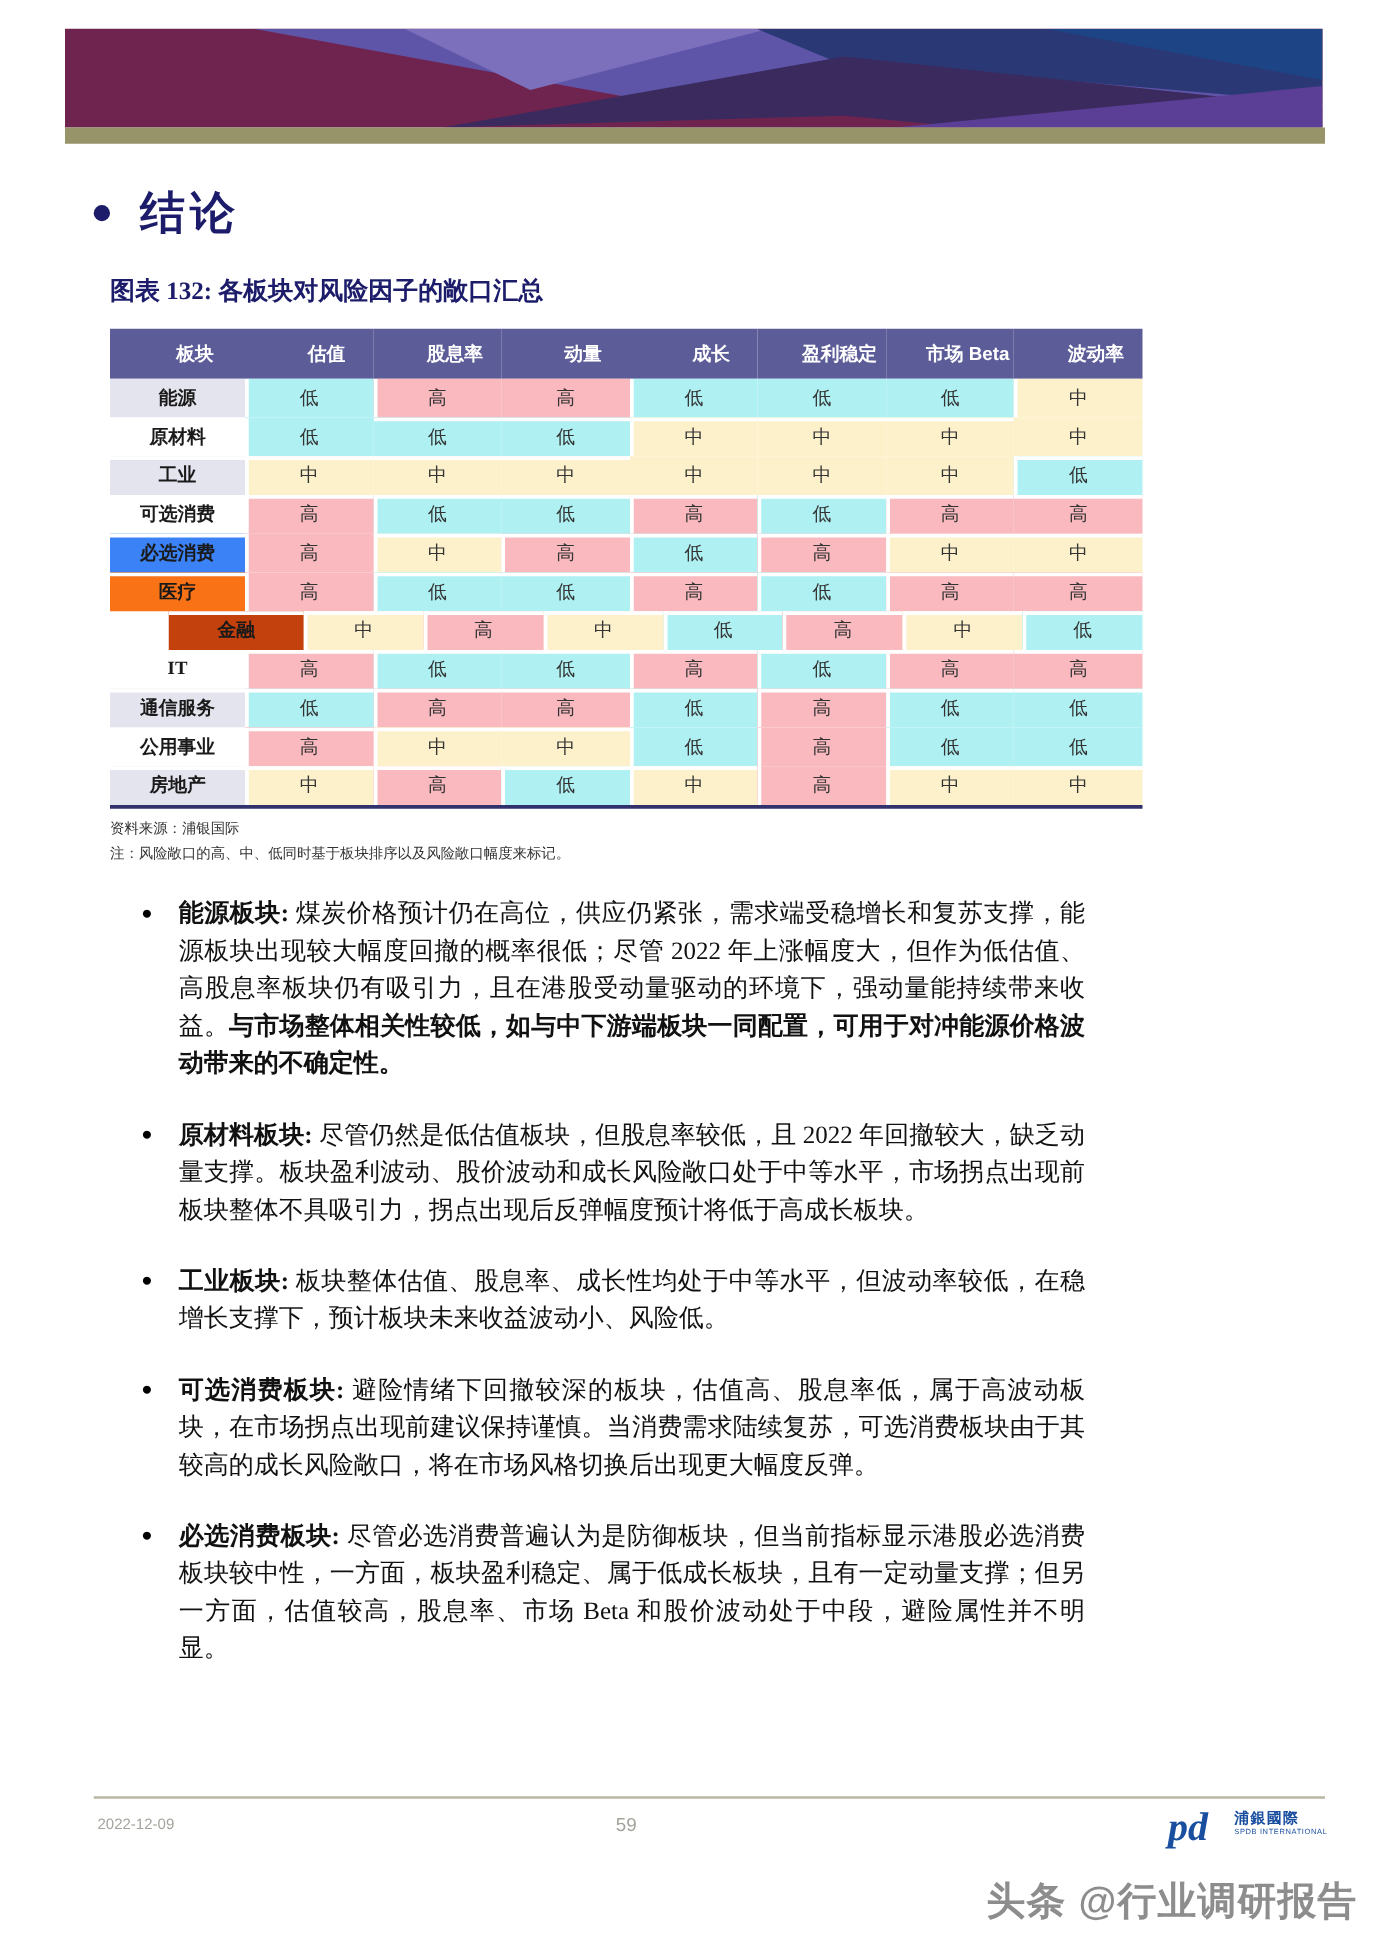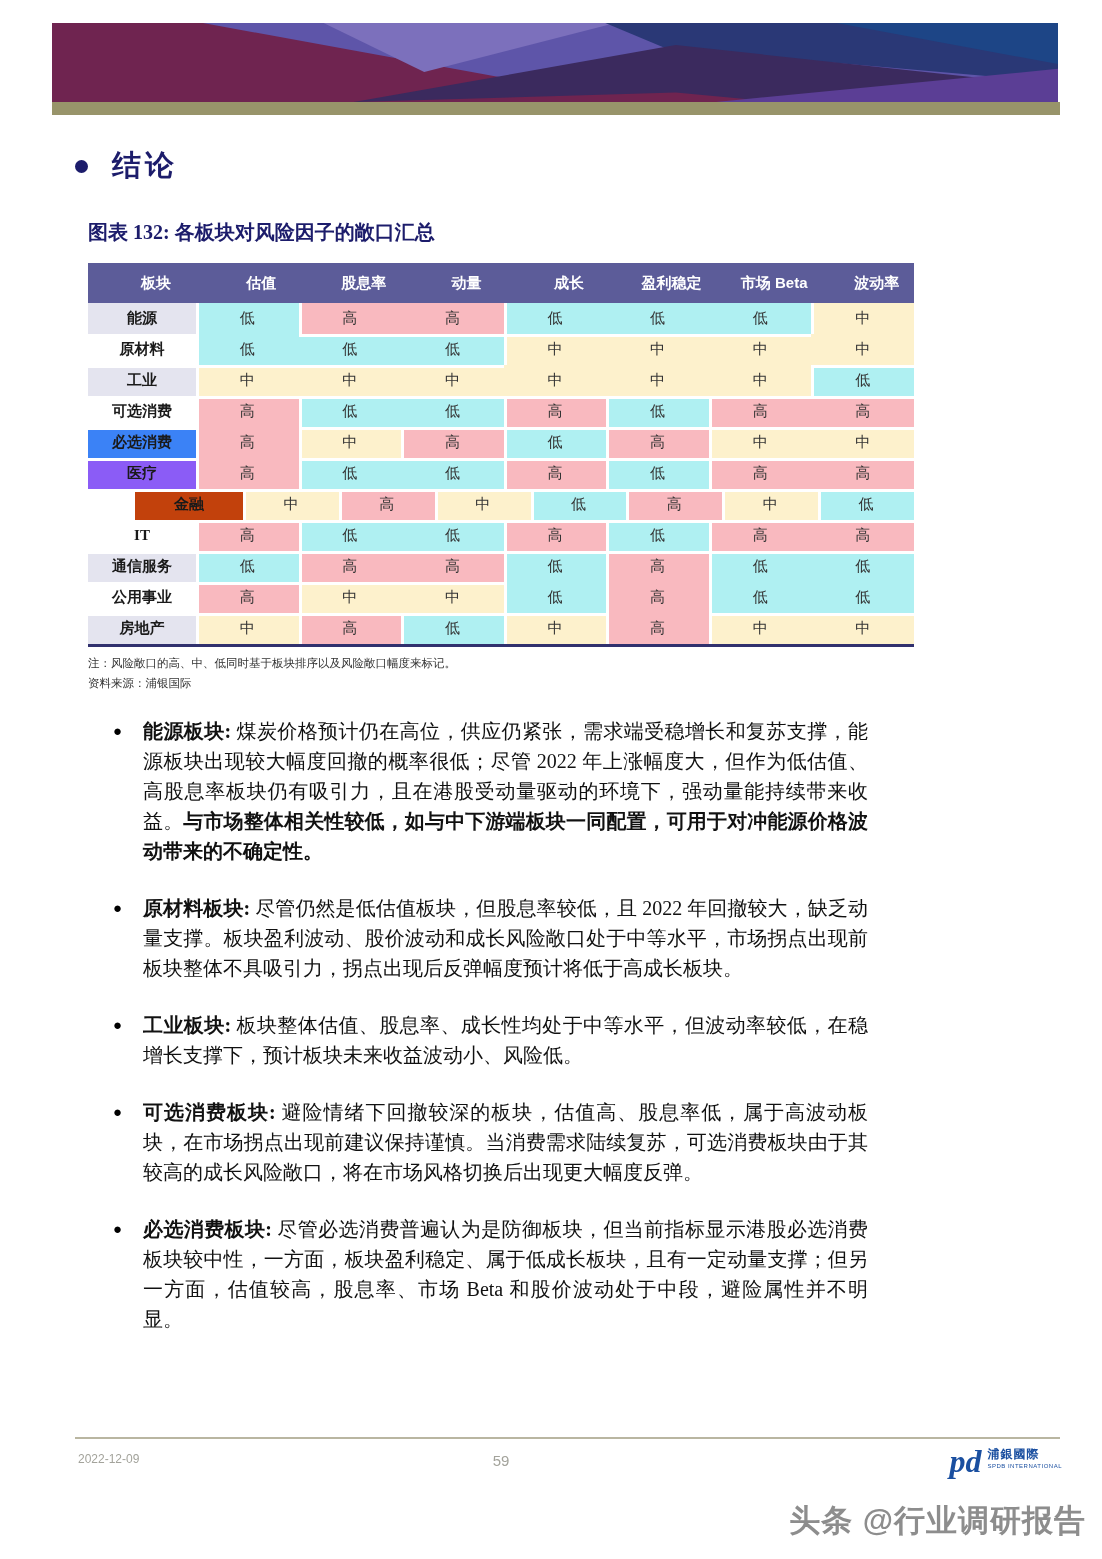--- a/index.html
+++ b/index.html
@@ -14,21 +14,21 @@
   .ly-navy     {background:#2A3876;clip-path:polygon(55% 0,100% 0,100% 75%,61% 32%);}
   .ly-blue     {background:#1D4586;clip-path:polygon(78% 0,100% 0,100% 52%);}
   .ly-eggplant {background:#3B2A5E;clip-path:polygon(62% 28%,100% 80%,100% 100%,30% 100%);}
   .ly-maroon2  {background:#6F2450;clip-path:polygon(30% 100%,62% 88%,72% 100%);}
   .ly-pwedge   {background:#5B3E95;clip-path:polygon(66% 100%,100% 58%,100% 100%);}
   .accent-bar{position:absolute;left:52px;top:102px;width:1008px;height:13px;background:#98946A;}
 
   
   .section-heading{position:absolute;left:75px;top:146px;display:flex;align-items:center;gap:24px;}
   .section-dot{width:13px;height:13px;border-radius:50%;background:#1C1C6B;}
-  .section-title{font-size:29px;font-weight:bold;color:#1C1C6B;letter-spacing:4px;}
+  .section-title{font-size:36px;font-weight:bold;color:#1C1C6B;letter-spacing:4px;}
 
   
   .exhibit-caption{position:absolute;left:88px;top:219px;font-size:20px;font-weight:bold;color:#1C1C6B;}
 
   
   .exhibit-table{position:absolute;left:88px;top:263px;width:826px;border-bottom:3px solid #31316E;}
   .t-row{display:flex;}
   .t-cell{display:flex;align-items:center;justify-content:center;box-sizing:border-box;}
   .t-cell.c0{width:108px;flex:none;}
   .t-cell.cv{flex:1;}
@@ -47,21 +47,21 @@
   .bullet-dot{width:30px;flex:none;font-size:15px;line-height:30px;color:#000;}
   .bullet-text{flex:1;font-size:20px;line-height:30px;text-align:justify;color:#111;}
   .bullet-text b{font-weight:bold;}
 
   
   .footer-line{position:absolute;left:75px;top:1437px;width:985px;height:2px;background:#B9B6A1;}
   .footer-date{position:absolute;left:78px;top:1452px;font-size:12px;color:#A3A39B;
                font-family:"Liberation Sans", sans-serif;}
   .footer-page{position:absolute;left:88px;top:1452px;width:826px;text-align:center;font-size:15px;
                color:#A3A39B;font-family:"Liberation Sans", sans-serif;}
-  .footer-logo{position:absolute;right:40px;top:1446px;display:flex;align-items:flex-start;gap:6px;}
+  .footer-logo{position:absolute;right:40px;top:1446px;display:flex;align-items:flex-start;gap:21px;}
   .logo-mark{font:italic 900 32px "Liberation Serif", serif;color:#1A4FA0;line-height:30px;}
   .logo-texts{display:flex;flex-direction:column;}
   .logo-zh{font-size:12px;font-weight:bold;color:#1A4FA0;letter-spacing:1px;}
   .logo-en{font-size:6px;color:#1A4FA0;font-family:"Liberation Sans", sans-serif;letter-spacing:0.5px;}
 
   .watermark{position:absolute;right:16px;top:1500px;font-size:31px;font-weight:bold;color:#8D8D8D;
              font-family:"Liberation Sans", sans-serif;letter-spacing:1px;
              text-shadow:1px 1px 0 #fff,-1px -1px 0 #fff,1px -1px 0 #fff,-1px 1px 0 #fff,2px 2px 0 #fff;}
 </style>
 </head>
@@ -143,21 +143,21 @@
           <div class="t-cell c0" style="background: #3b82f6; box-shadow: rgb(255, 255, 255) 0px 3px 0px inset;">必选消费</div>
           <div class="t-cell cv" style="background: rgb(249, 185, 191); box-shadow: rgb(255, 255, 255) 3px 0px 0px inset;">高</div>
           <div class="t-cell cv" style="background: rgb(253, 241, 204); box-shadow: rgb(255, 255, 255) 0px 3px 0px inset, rgb(255, 255, 255) 3px 0px 0px inset;">中</div>
           <div class="t-cell cv" style="background: rgb(249, 185, 191); box-shadow: rgb(255, 255, 255) 0px 3px 0px inset, rgb(255, 255, 255) 3px 0px 0px inset;">高</div>
           <div class="t-cell cv" style="background: rgb(175, 240, 242); box-shadow: rgb(255, 255, 255) 0px 3px 0px inset, rgb(255, 255, 255) 3px 0px 0px inset;">低</div>
           <div class="t-cell cv" style="background: rgb(249, 185, 191); box-shadow: rgb(255, 255, 255) 0px 3px 0px inset, rgb(255, 255, 255) 3px 0px 0px inset;">高</div>
           <div class="t-cell cv" style="background: rgb(253, 241, 204); box-shadow: rgb(255, 255, 255) 0px 3px 0px inset, rgb(255, 255, 255) 3px 0px 0px inset;">中</div>
           <div class="t-cell cv" style="background: rgb(253, 241, 204); box-shadow: rgb(255, 255, 255) 0px 3px 0px inset;">中</div>
         </div>
         <div class="t-row">
-          <div class="t-cell c0" style="background: #8b5cf6; box-shadow: rgb(255, 255, 255) 0px 3px 0px inset;">医疗</div>
+          <div class="t-cell c0" style="background: #f97316; box-shadow: rgb(255, 255, 255) 0px 3px 0px inset;">医疗</div>
           <div class="t-cell cv" style="background: rgb(249, 185, 191); box-shadow: rgb(255, 255, 255) 3px 0px 0px inset;">高</div>
           <div class="t-cell cv" style="background: rgb(175, 240, 242); box-shadow: rgb(255, 255, 255) 0px 3px 0px inset, rgb(255, 255, 255) 3px 0px 0px inset;">低</div>
           <div class="t-cell cv" style="background: rgb(175, 240, 242); box-shadow: rgb(255, 255, 255) 0px 3px 0px inset;">低</div>
           <div class="t-cell cv" style="background: rgb(249, 185, 191); box-shadow: rgb(255, 255, 255) 0px 3px 0px inset, rgb(255, 255, 255) 3px 0px 0px inset;">高</div>
           <div class="t-cell cv" style="background: rgb(175, 240, 242); box-shadow: rgb(255, 255, 255) 0px 3px 0px inset, rgb(255, 255, 255) 3px 0px 0px inset;">低</div>
           <div class="t-cell cv" style="background: rgb(249, 185, 191); box-shadow: rgb(255, 255, 255) 0px 3px 0px inset, rgb(255, 255, 255) 3px 0px 0px inset;">高</div>
           <div class="t-cell cv" style="background: rgb(249, 185, 191); box-shadow: rgb(255, 255, 255) 0px 3px 0px inset;">高</div>
         </div>
         <div class="t-row">
           <div class="t-cell c0" style="background: #c2410c; box-shadow: rgb(255, 255, 255) 0px 3px 0px inset; margin-left: 47px;">金融</div>
@@ -206,22 +206,22 @@
           <div class="t-cell cv" style="background: rgb(175, 240, 242); box-shadow: rgb(255, 255, 255) 0px 3px 0px inset, rgb(255, 255, 255) 3px 0px 0px inset;">低</div>
           <div class="t-cell cv" style="background: rgb(253, 241, 204); box-shadow: rgb(255, 255, 255) 0px 3px 0px inset, rgb(255, 255, 255) 3px 0px 0px inset;">中</div>
           <div class="t-cell cv" style="background: rgb(249, 185, 191); box-shadow: rgb(255, 255, 255) 3px 0px 0px inset;">高</div>
           <div class="t-cell cv" style="background: rgb(253, 241, 204); box-shadow: rgb(255, 255, 255) 0px 3px 0px inset, rgb(255, 255, 255) 3px 0px 0px inset;">中</div>
           <div class="t-cell cv" style="background: rgb(253, 241, 204); box-shadow: rgb(255, 255, 255) 0px 3px 0px inset;">中</div>
         </div>
       </div>
     </div>
 
   <div class="exhibit-notes">
+    <div>资料来源：浦银国际</div>
     <div>注：风险敞口的高、中、低同时基于板块排序以及风险敞口幅度来标记。</div>
-    <div>资料来源：浦银国际</div>
   </div>
 
   <div class="bullets">
       <div class="bullet-item">
         <span class="bullet-dot">●</span>
         <div class="bullet-text"><b>能源板块: </b><span>煤炭价格预计仍在高位，供应仍紧张，需求端受稳增长和复苏支撑，能源板块出现较大幅度回撤的概率很低；尽管 2022 年上涨幅度大，但作为低估值、高股息率板块仍有吸引力，且在港股受动量驱动的环境下，强动量能持续带来收益。</span><b>与市场整体相关性较低，如与中下游端板块一同配置，可用于对冲能源价格波动带来的不确定性。</b></div>
       </div>
       <div class="bullet-item">
         <span class="bullet-dot">●</span>
         <div class="bullet-text"><b>原材料板块: </b><span>尽管仍然是低估值板块，但股息率较低，且 2022 年回撤较大，缺乏动量支撑。板块盈利波动、股价波动和成长风险敞口处于中等水平，市场拐点出现前板块整体不具吸引力，拐点出现后反弹幅度预计将低于高成长板块。</span></div>

